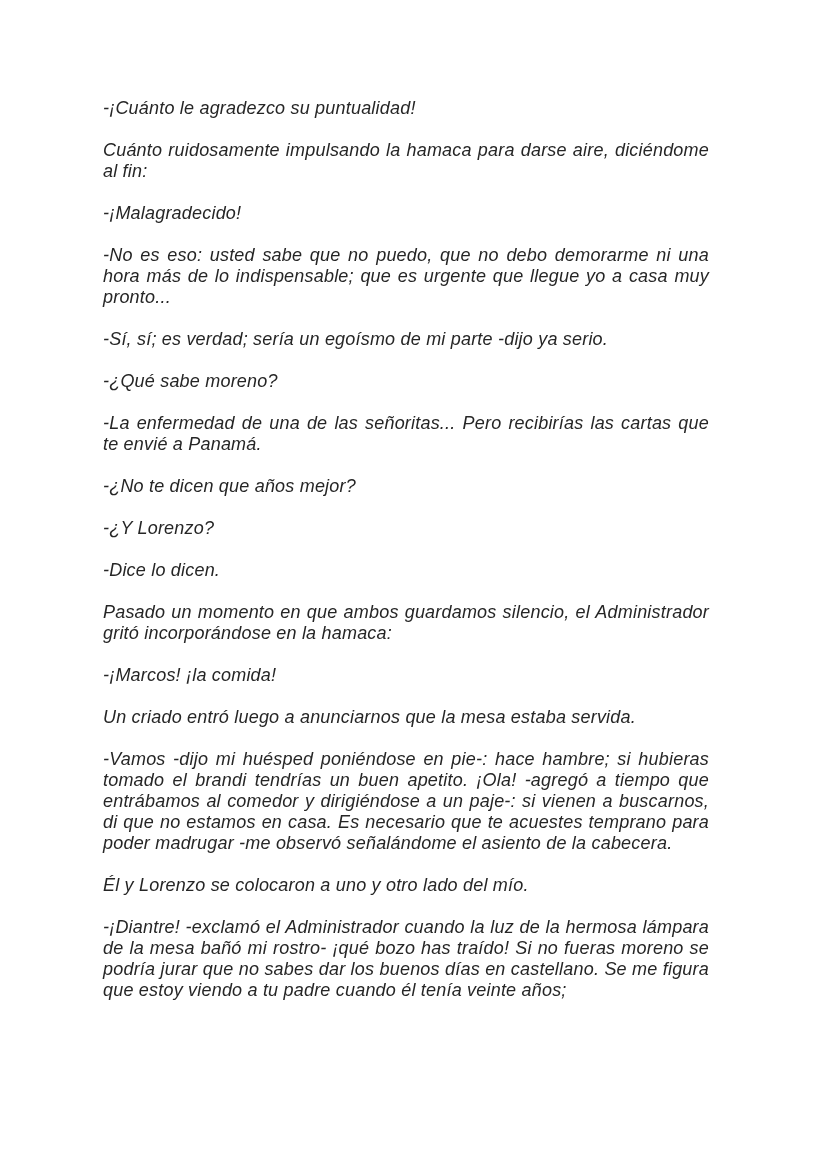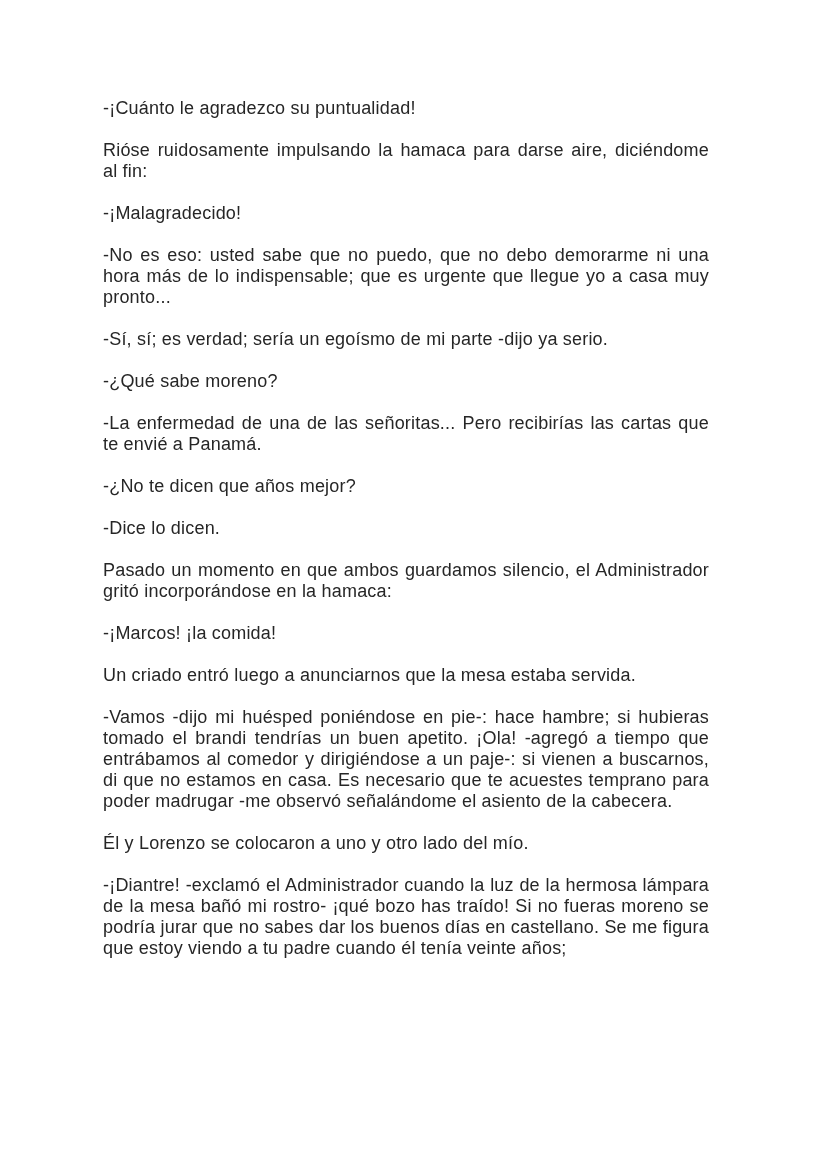--- a/index.html
+++ b/index.html
@@ -11,20 +11,21 @@
     margin: 0;
     padding: 0;
     background: var(--page-bg);
   }
   .page {
     position: relative;
     width: 828px;
     height: 1171px;
     background: var(--page-bg);
     overflow: hidden;
+    font-style: italic;
   }
   .text-block {
     position: absolute;
     left: 103px;
     top: 98px;
     width: 606px;
     font-family: "Liberation Sans", "DejaVu Sans", sans-serif;
     font-size: 18px;
     line-height: 21px;
     letter-spacing: 0.2px;
@@ -39,27 +40,28 @@
   .text-block p.para:last-child {
     margin-bottom: 0;
   }
 </style>
 </head>
 <body>
 
 <div class="page">
   <div class="text-block">
     <p class="para">-¡Cuánto le agradezco su puntualidad!</p>
-    <p class="para">Rióse ruidosamente impulsando la hamaca para darse aire, diciéndome al fin:</p>
+    <p class="para">Cuánto ruidosamente impulsando la hamaca para darse aire, diciéndome al fin:</p>
     <p class="para">-¡Malagradecido!</p>
     <p class="para">-No es eso: usted sabe que no puedo, que no debo demorarme ni una hora más de lo indispensable; que es urgente que llegue yo a casa muy pronto...</p>
     <p class="para">-Sí, sí; es verdad; sería un egoísmo de mi parte -dijo ya serio.</p>
     <p class="para">-¿Qué sabe moreno?</p>
     <p class="para">-La enfermedad de una de las señoritas... Pero recibirías las cartas que te envié a Panamá.</p>
     <p class="para">-¿No te dicen que años mejor?</p>
+    <p class="para">-¿Y Lorenzo?</p>
     <p class="para">-Dice lo dicen.</p>
     <p class="para">Pasado un momento en que ambos guardamos silencio, el Administrador gritó incorporándose en la hamaca:</p>
     <p class="para">-¡Marcos! ¡la comida!</p>
     <p class="para">Un criado entró luego a anunciarnos que la mesa estaba servida.</p>
     <p class="para">-Vamos -dijo mi huésped poniéndose en pie-: hace hambre; si hubieras tomado el brandi tendrías un buen apetito. ¡Ola! -agregó a tiempo que entrábamos al comedor y dirigiéndose a un paje-: si vienen a buscarnos, di que no estamos en casa. Es necesario que te acuestes temprano para poder madrugar -me observó señalándome el asiento de la cabecera.</p>
     <p class="para">Él y Lorenzo se colocaron a uno y otro lado del mío.</p>
     <p class="para">-¡Diantre! -exclamó el Administrador cuando la luz de la hermosa lámpara de la mesa bañó mi rostro- ¡qué bozo has traído! Si no fueras moreno se podría jurar que no sabes dar los buenos días en castellano. Se me figura que estoy viendo a tu padre cuando él tenía veinte años;</p>
   </div>
 </div>
 

